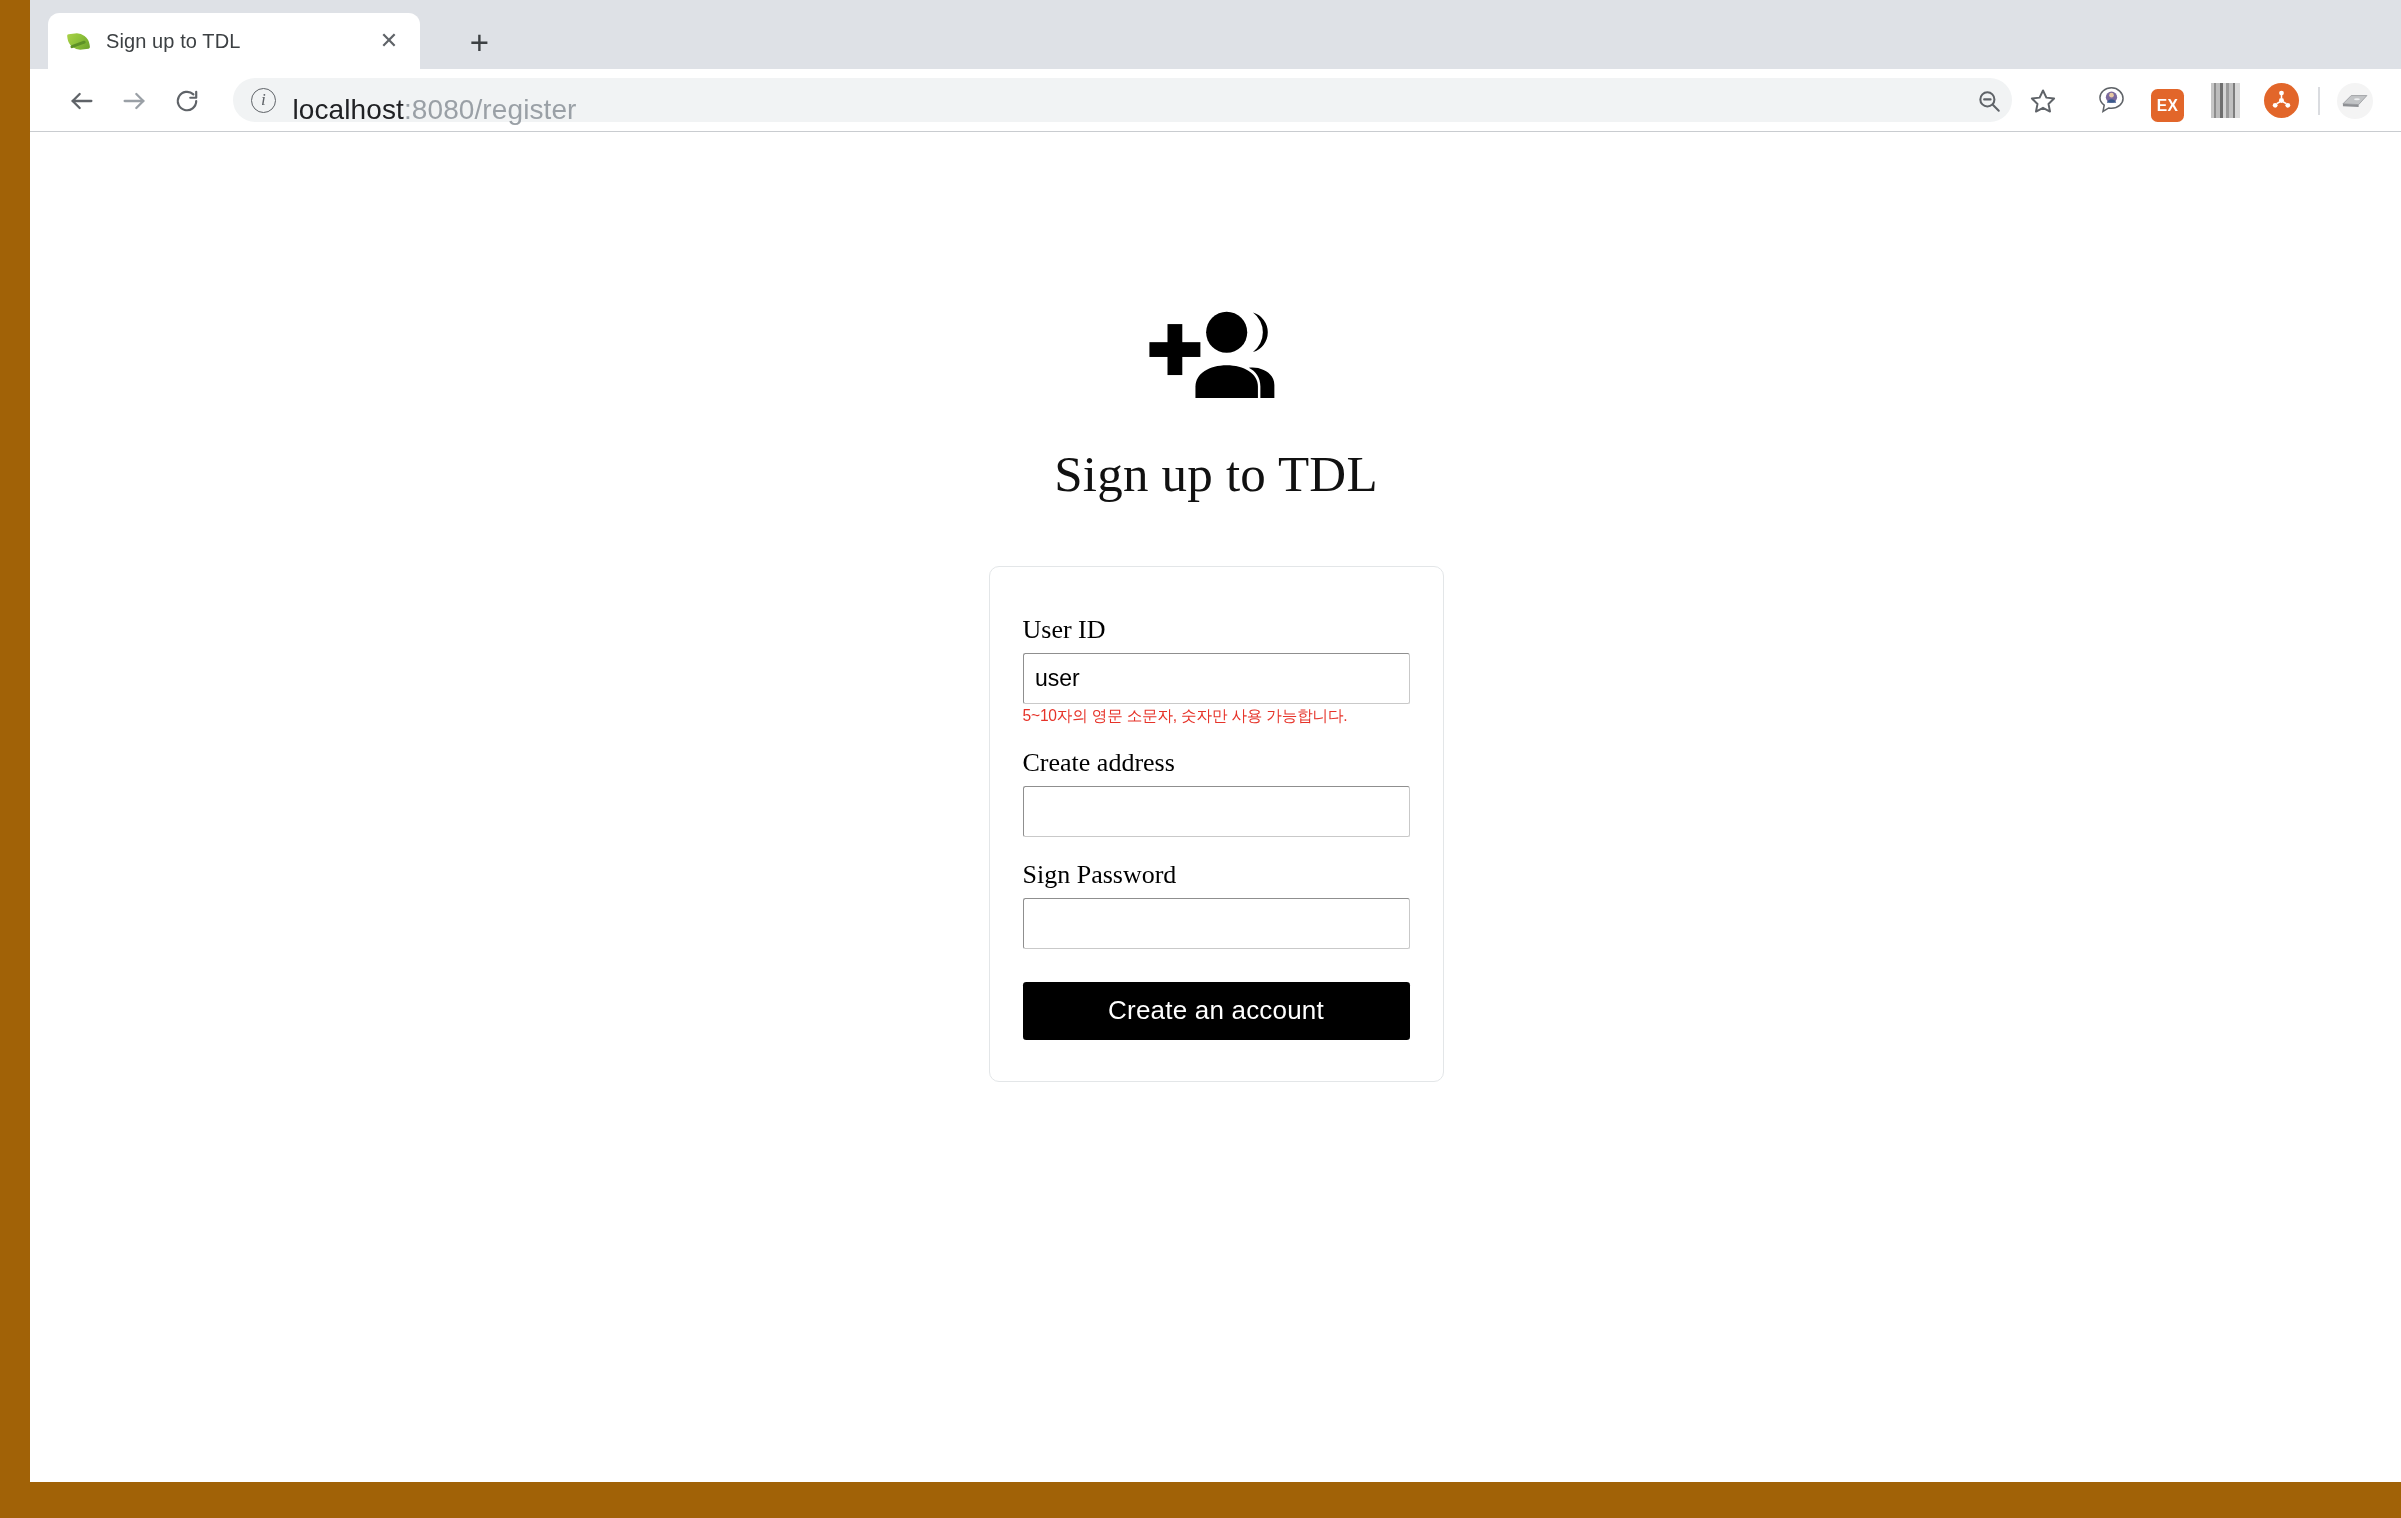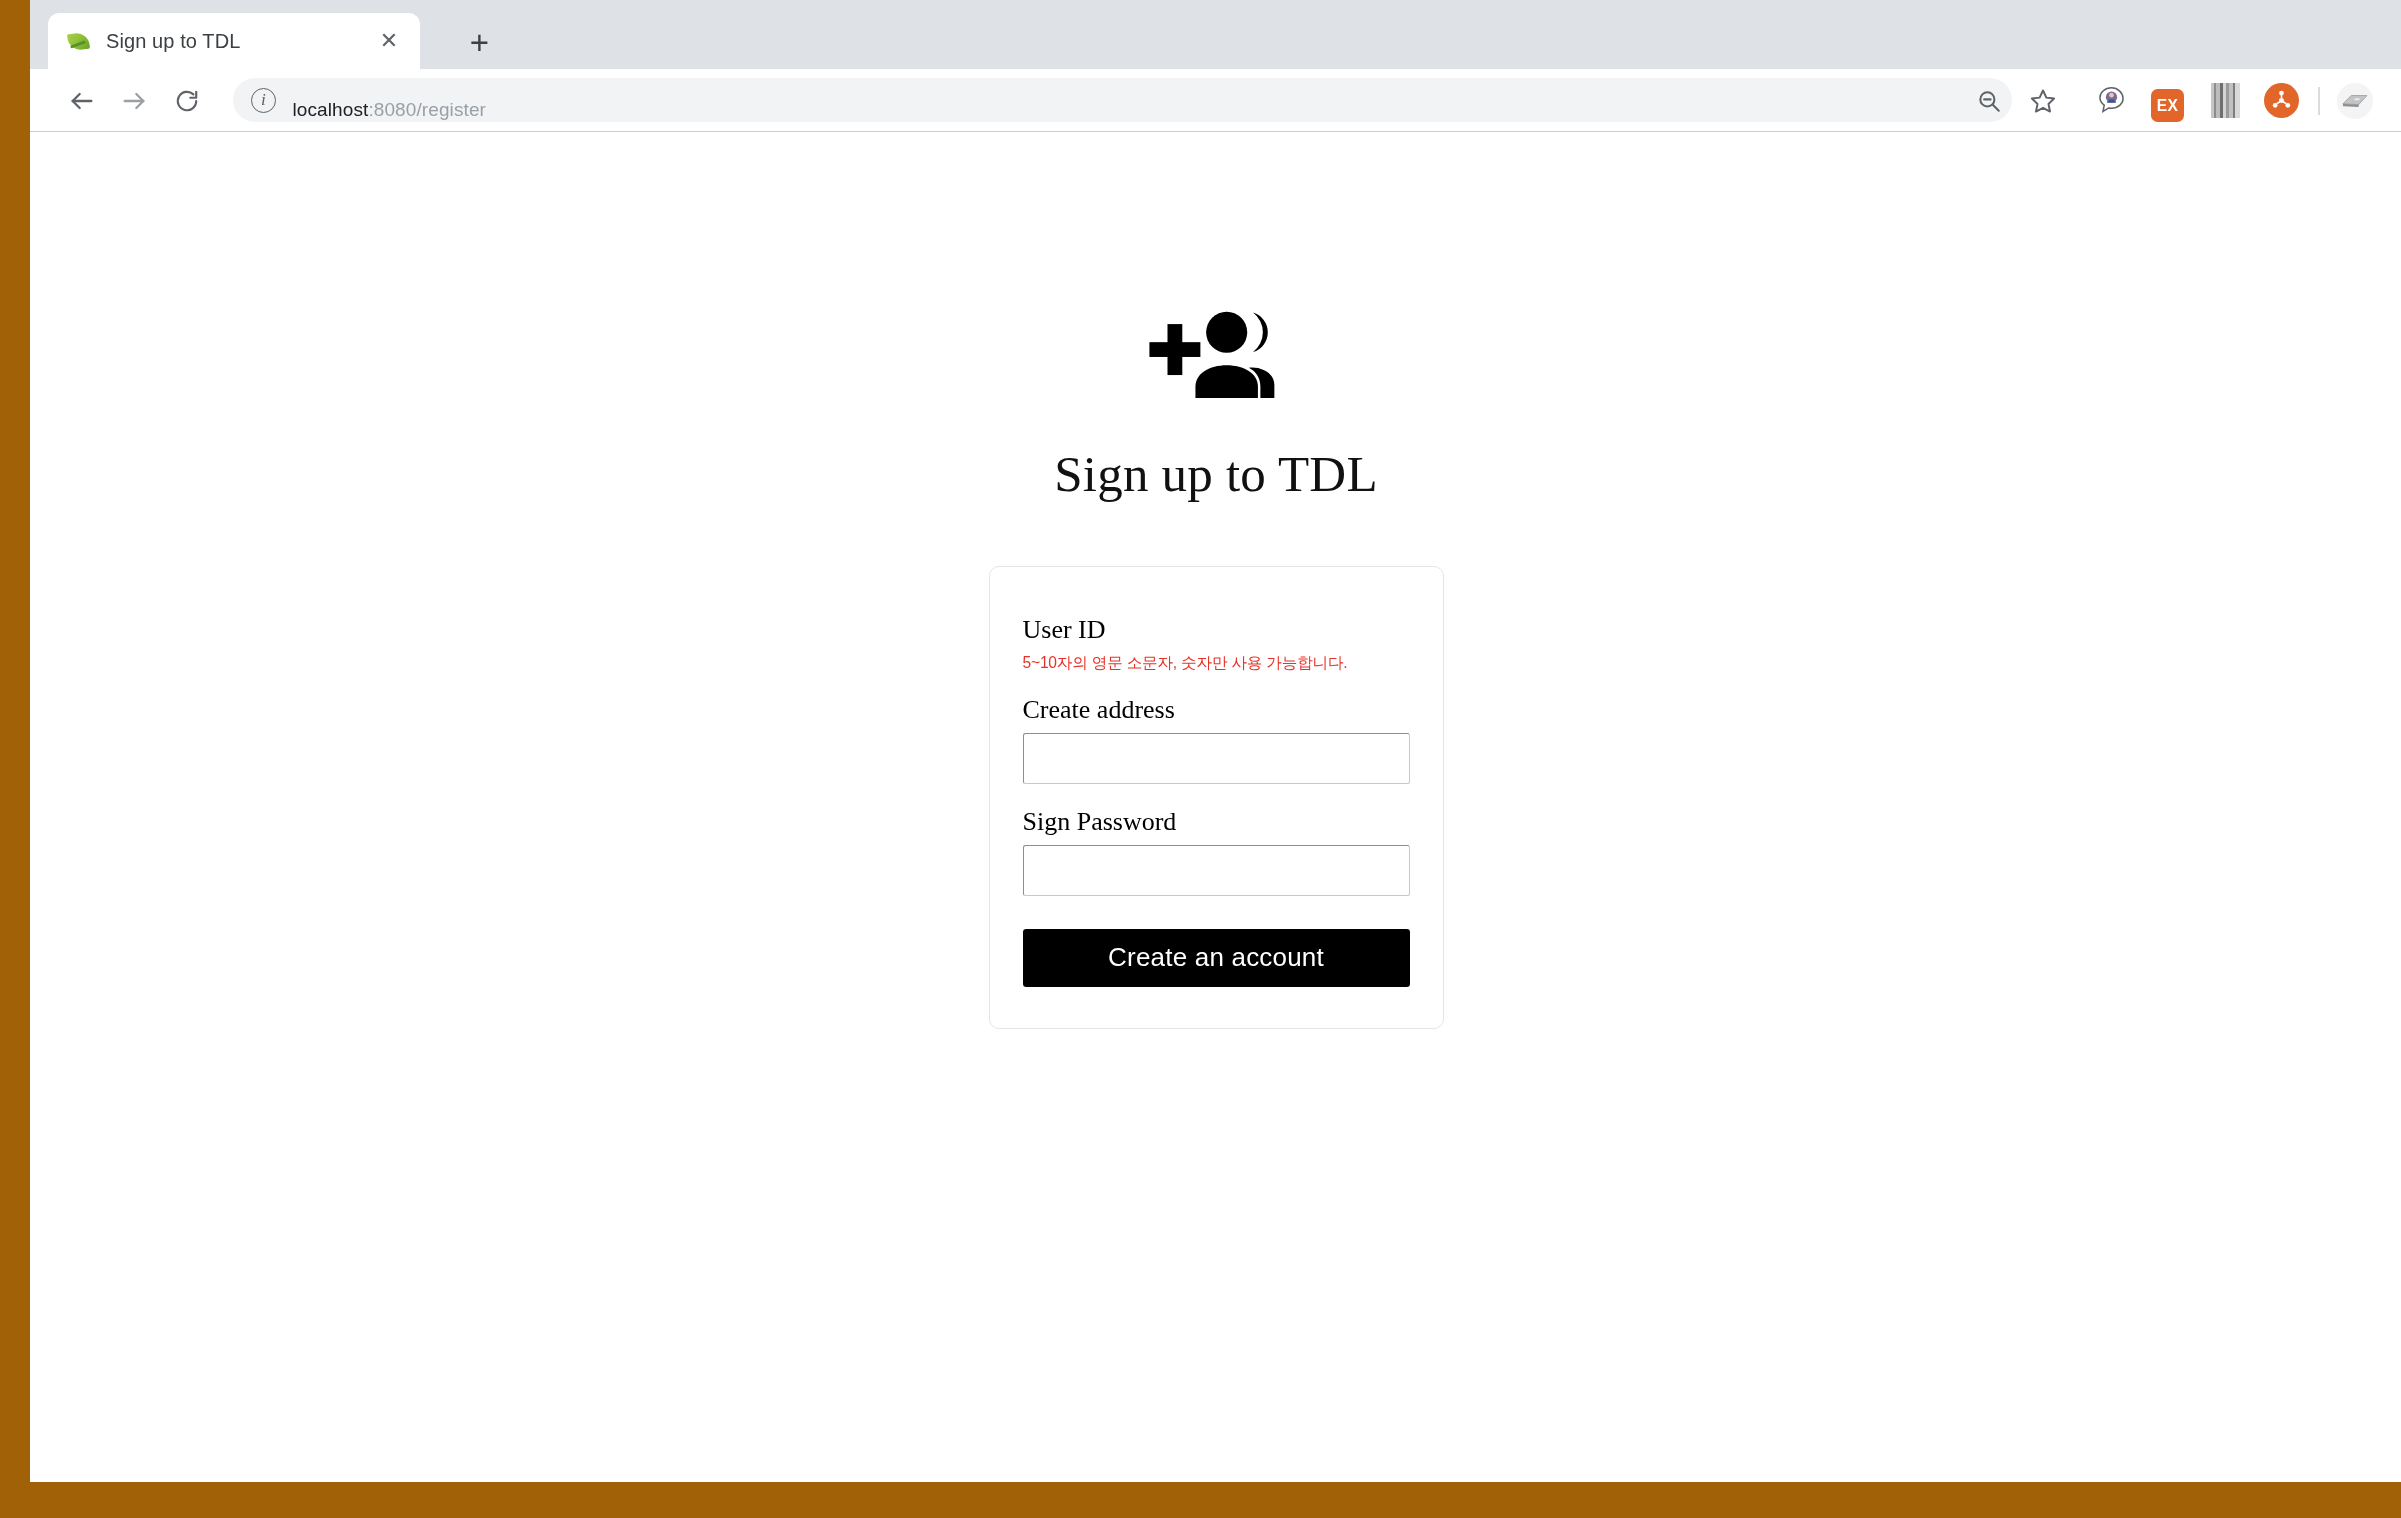--- a/index.html
+++ b/index.html
@@ -147,21 +147,21 @@
     border-radius: 50%;
     color: #5f6368;
     font-family: "Liberation Serif", serif;
     font-size: 17.3px;
     font-style: italic;
     display: flex; align-items: center; justify-content: center;
     margin-right: 16.5px;
     line-height: 1;
   }
   .omnibox-url {
-    font-size: 19px;
+    font-size: 28px;
     color: #9aa0a6;
     white-space: nowrap;
     letter-spacing: 0.1px;
     margin-top: 20px;
   }
   .omnibox-url .host { color: #202124; }
 
   .tb-icon {
     position: absolute;
     top: 10px;
@@ -458,20 +458,21 @@
 
             <path d="M139 112 v-14 c0-11-6-19-14-23 c14-2 31 6 31 21 v16 z"></path>
           </svg>
         </div>
 
         <h1 class="page-title">Sign up to TDL</h1>
 
         <div class="card">
 
           <label class="field-label">User ID</label>
+          <input class="text-input" type="text" value="user" style="">
           <div class="error-text">5~10자의 영문 소문자, 숫자만 사용 가능합니다.</div>
 
           <label class="field-label">Create address</label>
           <input class="text-input gap-field" type="email" value="" style="">
 
           <label class="field-label">Sign Password</label>
           <input class="text-input" type="password" value="" style="">
 
           <button class="submit-btn">Create an account</button>
         </div>

